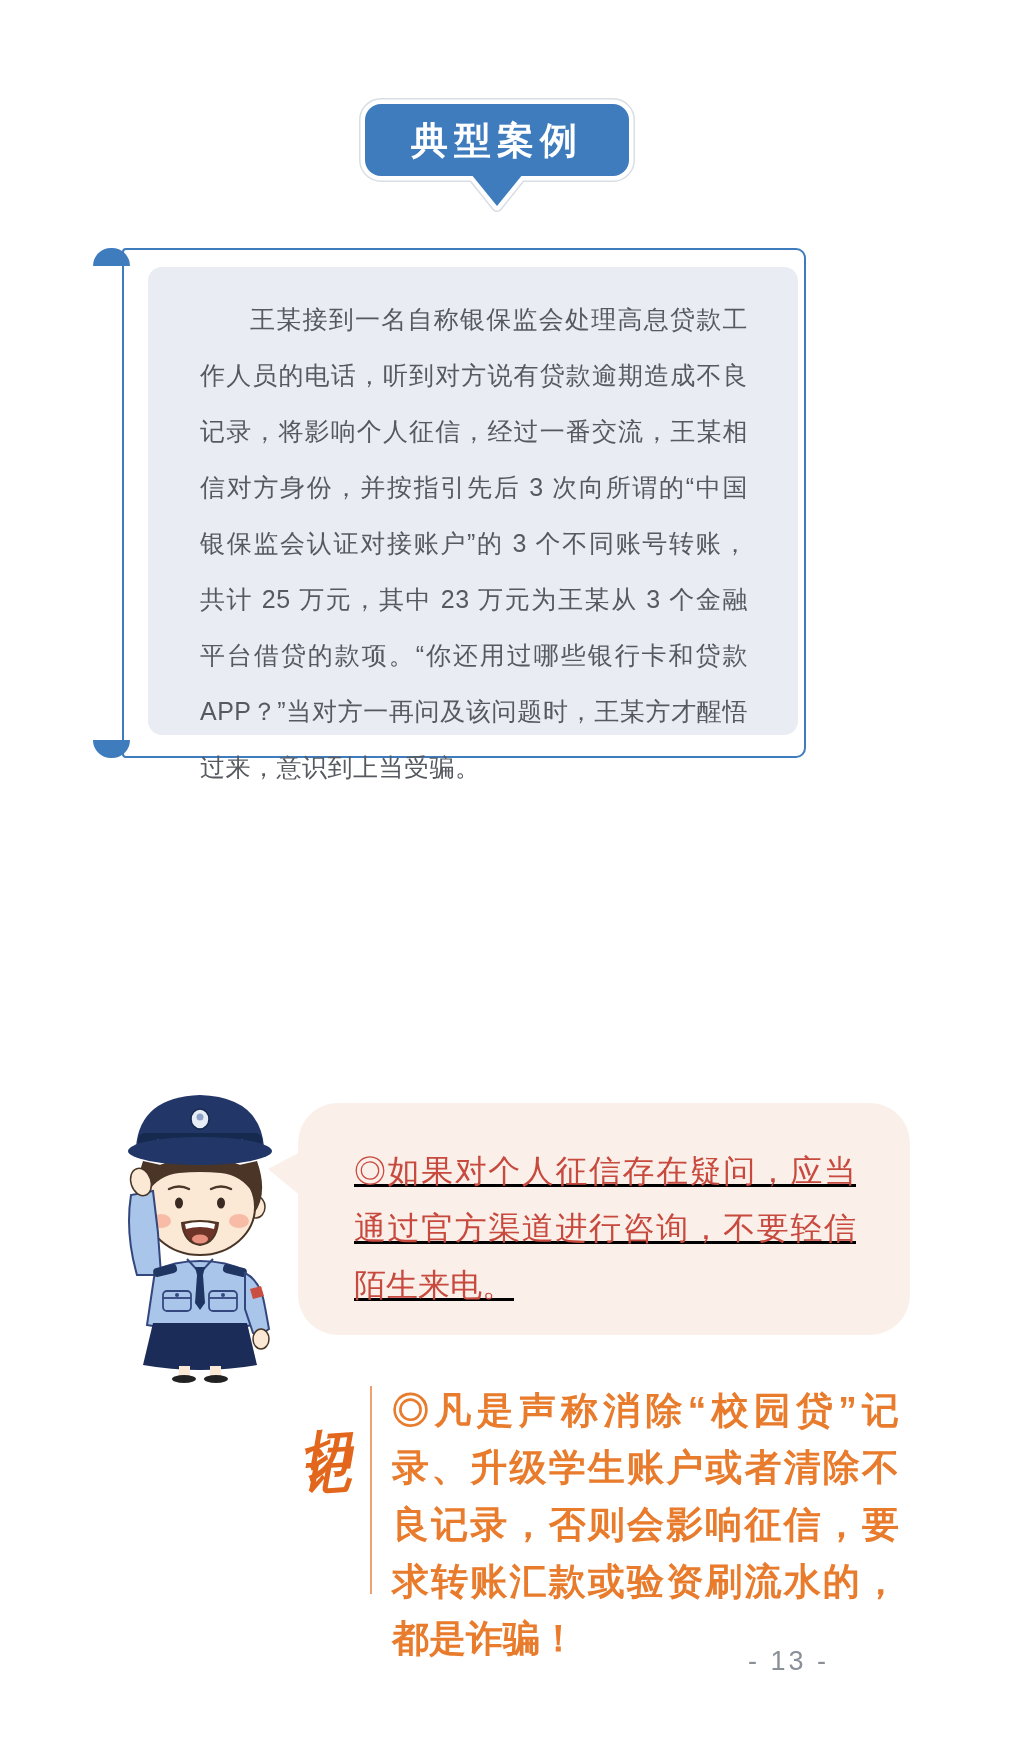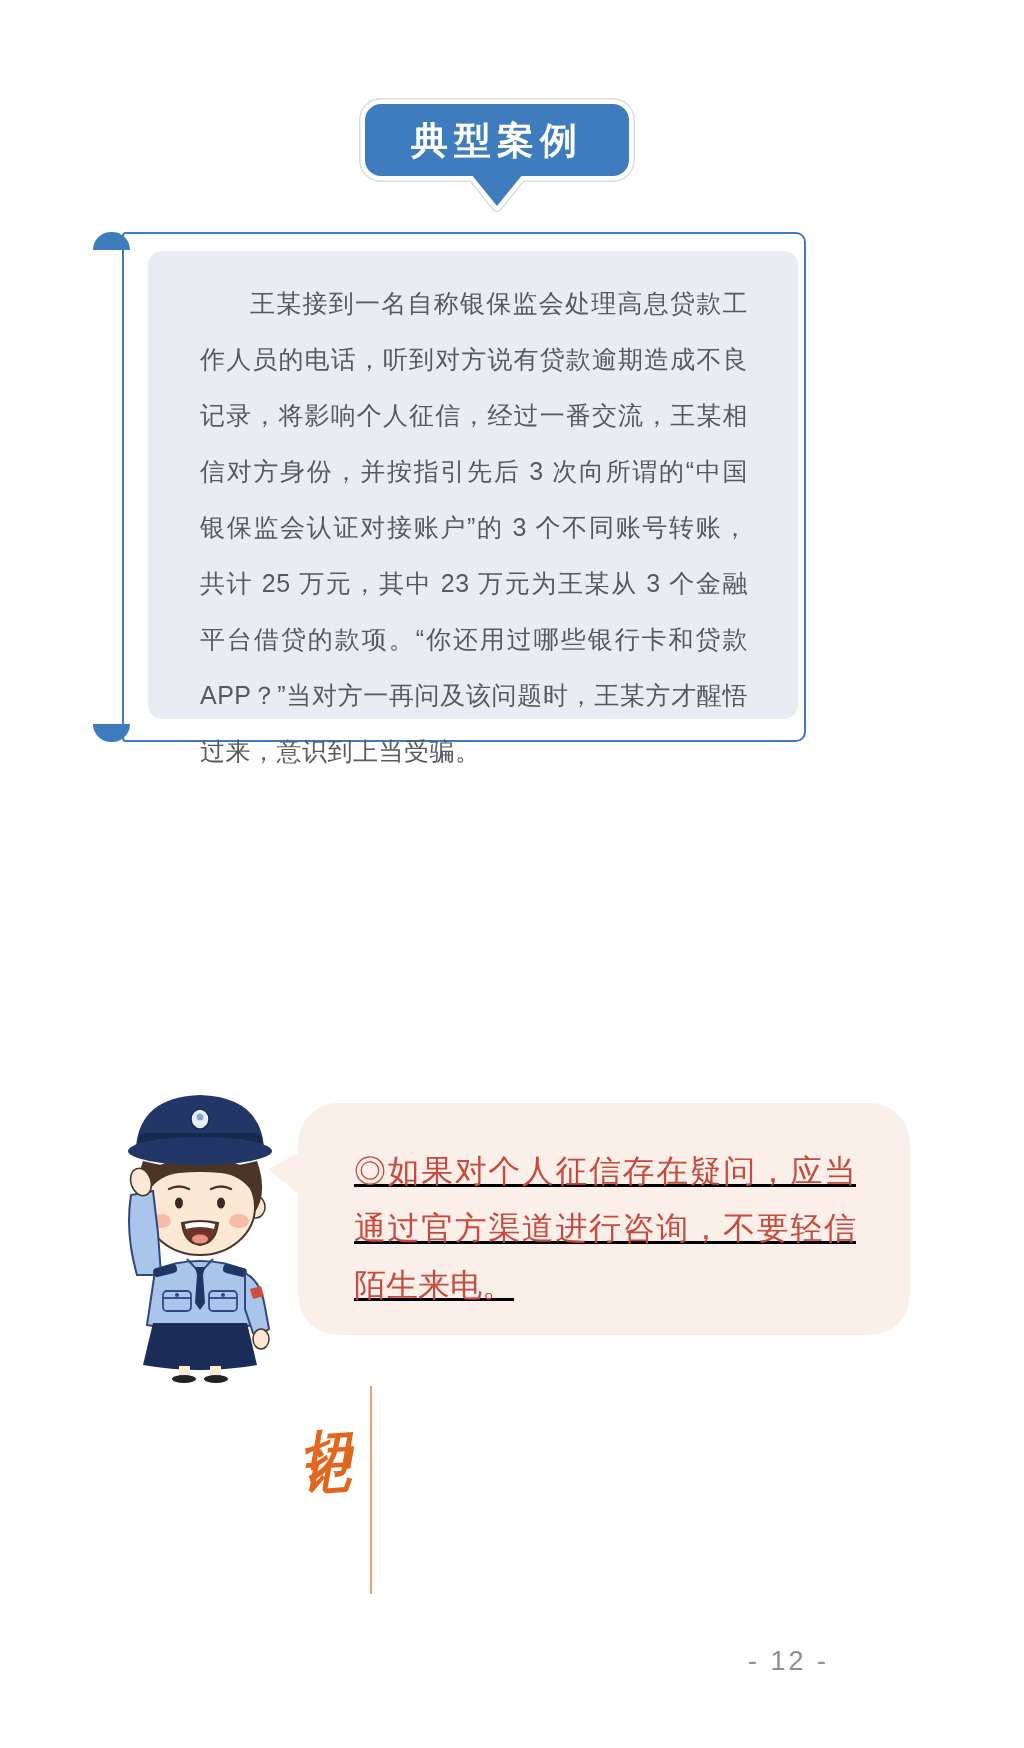--- a/index.html
+++ b/index.html
@@ -9,21 +9,21 @@
     font-family:"Liberation Sans", sans-serif;
   }
 
   
   .banner { position:absolute; width:280px; height:122px;text-align:right; }
   .banner svg { display:block; }
   .banner svg text { font-family:"Liberation Sans", sans-serif; }
 
   
   .case-frame {
-    position:absolute; left:122px; top:232px; width:684px; height:510px;
+    position:absolute; left:122px; top:248px; width:684px; height:510px;
     border:2px solid #3E7CBE; border-radius:4px 10px 10px 4px;
     box-sizing:border-box;
   }
   .curl { position:absolute; left:-31px; width:37px; height:18px; background:#3E7CBE; }
   .curl-top    { top:-2px; border-radius:19px 19px 0 0; }
   .curl-bottom { bottom:-2px; border-radius:0 0 19px 19px; }
   .case-panel {
     position:absolute; left:24px; top:17px; right:6px; bottom:21px;
     background:#E9EDF3; border-radius:14px;
     box-sizing:border-box; padding:24px 50px 0 52px;
@@ -178,17 +178,18 @@
     </svg>
   </div>
 
   <div class="bubble">
     <div class="bubble-text">◎如果对个人征信存在疑问，应当通过官方渠道进行咨询，不要轻信陌生来电。</div>
   </div>
 
   <div class="remember">
     <div class="remember-label">切记</div>
     <div class="remember-divider"></div>
+    <div class="remember-text">◎凡是声称消除“校园贷”记录、升级学生账户或者清除不良记录，否则会影响征信，要求转账汇款或验资刷流水的，都是诈骗！</div>
   </div>
 
-  <div class="page-number">- 12 -</div>
+  <div class="page-number">- 13 -</div>
 
 </div>
 
 </body></html>

